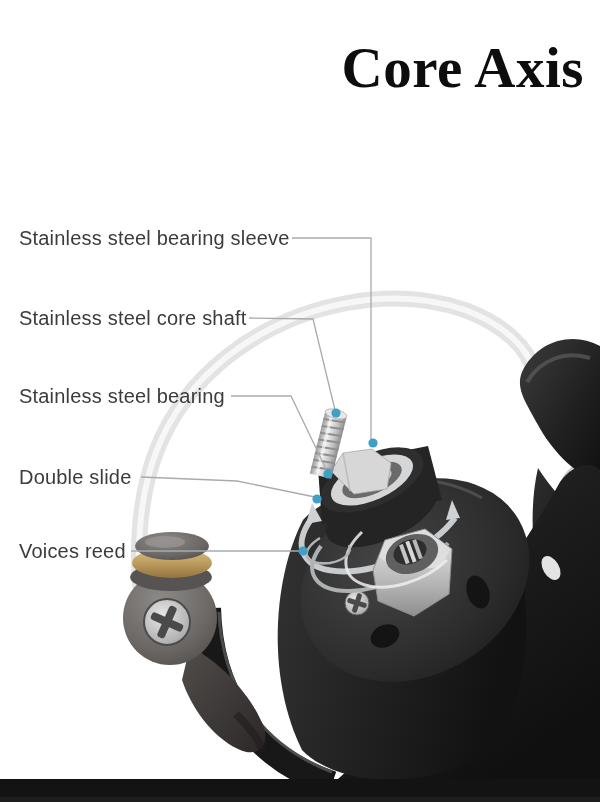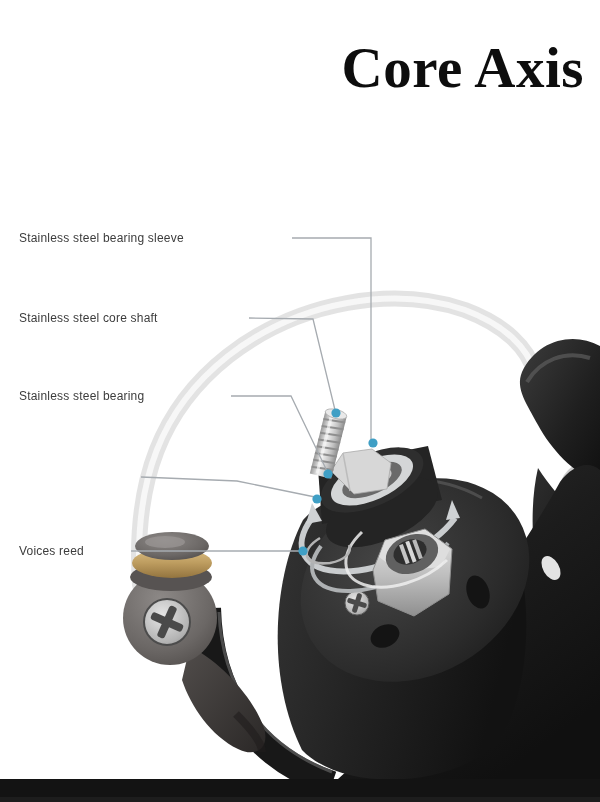--- a/index.html
+++ b/index.html
@@ -7,21 +7,21 @@
     position:relative;width:600px;height:802px;overflow:hidden;
     background:#ffffff;font-family:"Liberation Sans",sans-serif;
   }
   .reel-art{position:absolute;left:0;top:0;width:600px;height:802px;}
   .page-title{
     position:absolute;top:36px;right:16px;text-align:left;
     font-family:"Liberation Serif",serif;font-weight:700;
     font-size:57px;line-height:64px;color:#0d0d0d;letter-spacing:0.5px;
   }
   .callout-label{
-    position:absolute;left:19px;font-size:12px;line-height:26px;
+    position:absolute;left:19px;font-size:20px;line-height:26px;
     color:#3c3c3c;white-space:nowrap;letter-spacing:0.2px;
   }
   .lbl-1{top:225px;}
   .lbl-2{top:305px;}
   .lbl-3{top:383px;}
   .lbl-4{top:464px;}
   .lbl-5{top:538px;}
 </style>
 </head>
 <body>
@@ -213,15 +213,16 @@
     </g>
   </svg>
 
   <div class="page-title">
     <span>Core Axis</span><br>
   </div>
 
   <div class="callout-label lbl-1">Stainless steel bearing sleeve</div>
   <div class="callout-label lbl-3">Stainless steel bearing</div>
   <div class="callout-label lbl-2">Stainless steel core shaft</div>
+  <div class="callout-label lbl-4">Double slide</div>
   <div class="callout-label lbl-5">Voices reed</div>
 
 </div>
 
 </body></html>

